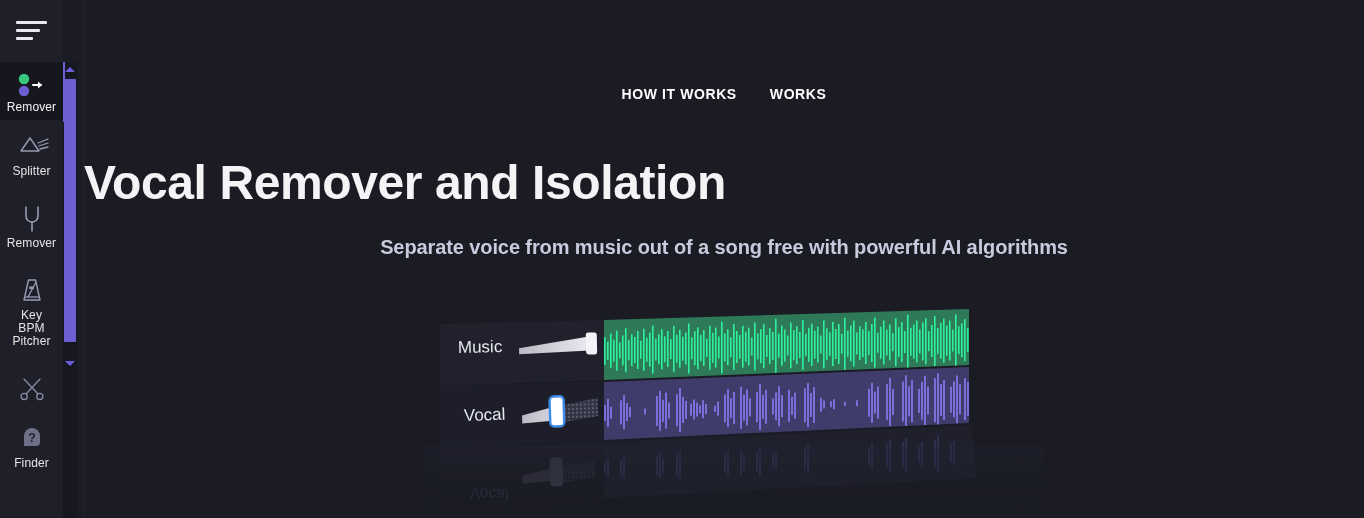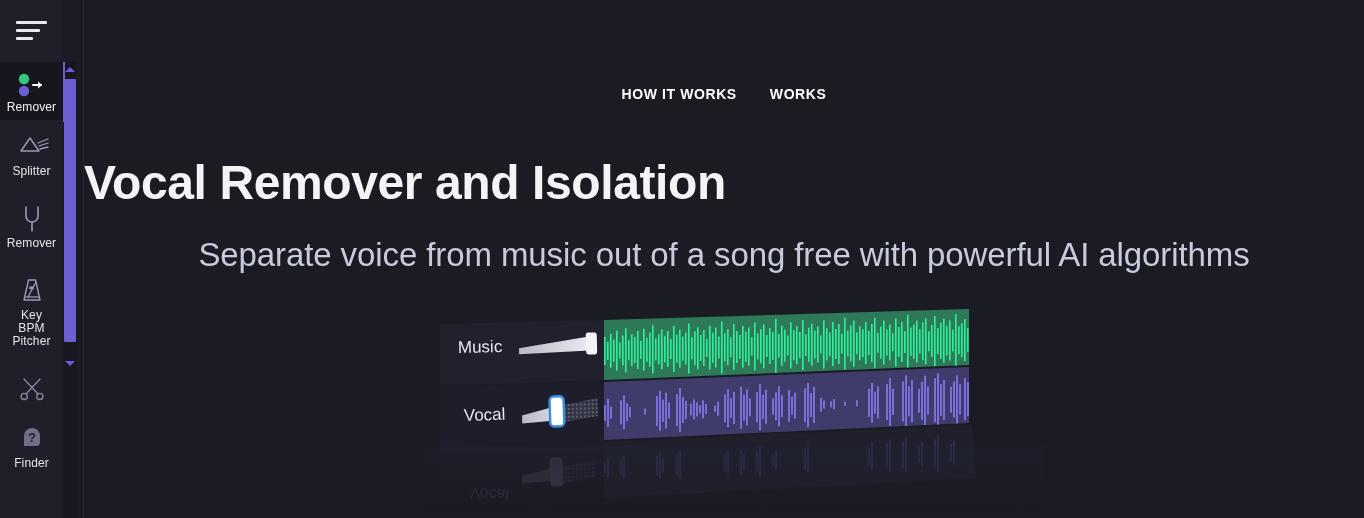--- a/index.html
+++ b/index.html
@@ -187,22 +187,22 @@
     font-weight: bold;
     color: #f4f4f7;
     letter-spacing: -0.4px;
   }
 
   #hero-sub {
     position: absolute;
     left: 0; top: 236px;
     width: 1280px;
     text-align: center;
-    font-size: 33px;
-    font-weight: normal;
+    font-size: 20px;
+    font-weight: bold;
     color: #c8cbdd;
     letter-spacing: -0.1px;
   }
 
   
   #illustration {
     position: absolute;
     left: 340px; top: 296px;
     width: 620px;
     height: 222px;

